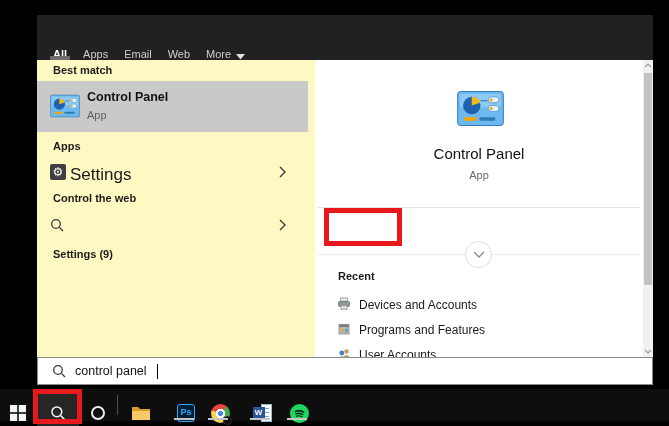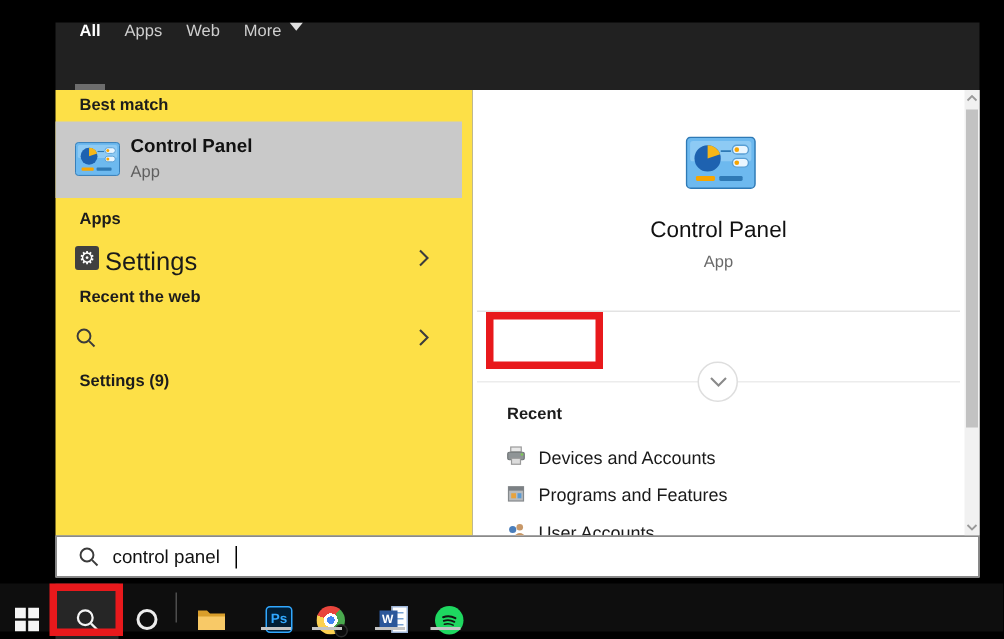--- a/index.html
+++ b/index.html
@@ -5,31 +5,31 @@
   * { margin:0; padding:0; box-sizing:border-box; }
   body { background:#000; font-family:"Liberation Sans", sans-serif; }
   .stage { position:relative; width:669px; height:426px; background:#000; overflow:hidden; }
 
   
   .search-window { position:absolute; left:37px; top:15px; width:616px; height:370px; }
 
   
   .topbar { position:relative; height:45px; background:#212121; display:flex; align-items:center; padding:0 16px; }
   .tabs { display:flex; align-items:center; gap:16px; }
-  .tab { position:relative; height:45px; display:flex; align-items:flex-start; gap:5px;
+  .tab { position:relative; height:45px; display:flex; align-items:flex-end; gap:5px;
          font-size:11px; color:#cfcfcf; cursor:default; }
   .tab.active { color:#fff; font-weight:bold; }
   .tab.active .tab-underline { position:absolute; left:-3px; right:-3px; bottom:0; height:4px; background:#6d6d6d; }
   .topbar-right { margin-left:auto; display:flex; align-items:center; gap:22px; }
   .feedback { font-size:11px; color:#e0e0e0; }
   .ellipsis { font-size:13px; color:#e0e0e0; letter-spacing:1px; }
 
   
   .panels { display:flex; height:297px; }
-  .left-panel { position:relative; width:278px; background:#fde047; flex:none; }
+  .left-panel { position:relative; width:278px; background:#fef9c3; flex:none; }
   .right-panel { position:relative; flex:1; background:#fff; }
 
   .hdr { position:absolute; left:16px; font-size:11px; font-weight:bold; color:#1c1c1c; }
 
   .bm-row { position:absolute; left:0; top:21px; width:271px; height:51px; background:#c9c9c9; }
   .bm-icon { position:absolute; left:13px; top:13px; }
   .bm-title { position:absolute; left:50px; top:9px; font-size:12.5px; font-weight:bold; color:#111; }
   .bm-sub { position:absolute; left:50px; top:28px; font-size:11px; color:#5f5f5f; }
 
   .l-row { position:absolute; left:0; width:271px; height:28px; }
@@ -113,20 +113,23 @@
     <div class="topbar">
       <div class="tabs">
         <div class="tab active">
           <span>All</span>
           <i class="tab-underline"></i>
         </div>
         <div class="tab">
           <span>Apps</span>
         </div>
         <div class="tab">
+          <span>Email</span>
+        </div>
+        <div class="tab">
           <span>Web</span>
         </div>
         <div class="tab">
           <span>More</span>
           <svg width="9" height="6" viewBox="0 0 9 6">
             <polygon points="0,0 9,0 4.5,5.5" fill="#e0e0e0"></polygon>
           </svg>
         </div>
       </div>
     </div>
@@ -157,21 +160,21 @@
         <div class="hdr" style="top:80px">Apps</div>
 
         <div class="l-row" style="top:98px">
           <div class="gear-tile">⚙</div>
           <span class="row-label">Settings</span>
           <svg class="row-chevron" width="7" height="12" viewBox="0 0 7 12">
             <polyline points="1,1 6,6 1,11" fill="none" stroke="#3c3c3c" stroke-width="1.4"></polyline>
           </svg>
         </div>
 
-        <div class="hdr" style="top:132px">Recent the web</div>
+        <div class="hdr" style="top:132px">Control the web</div>
 
         <div class="l-row" style="top:151px">
           <svg class="l-mag" width="14" height="14" viewBox="0 0 14 14">
             <circle cx="6" cy="6" r="4.3" fill="none" stroke="#3b3b3b" stroke-width="1.3"></circle>
             <line x1="9.4" y1="9.4" x2="13" y2="13" stroke="#3b3b3b" stroke-width="1.3"></line>
           </svg>
           <svg class="row-chevron" width="7" height="12" viewBox="0 0 7 12">
             <polyline points="1,1 6,6 1,11" fill="none" stroke="#3c3c3c" stroke-width="1.4"></polyline>
           </svg>
         </div>

